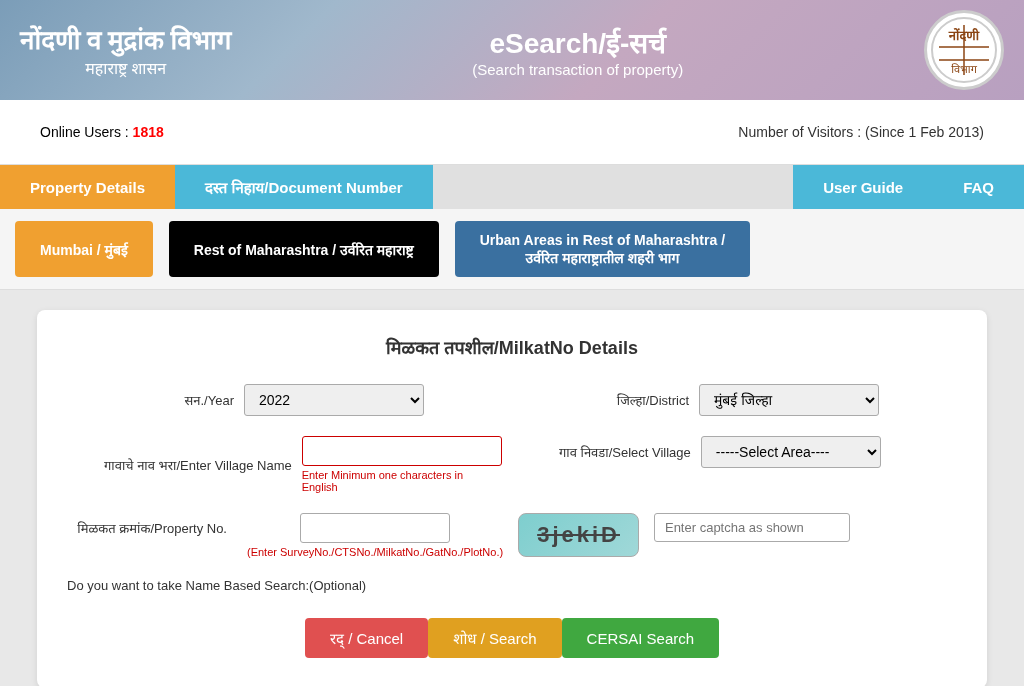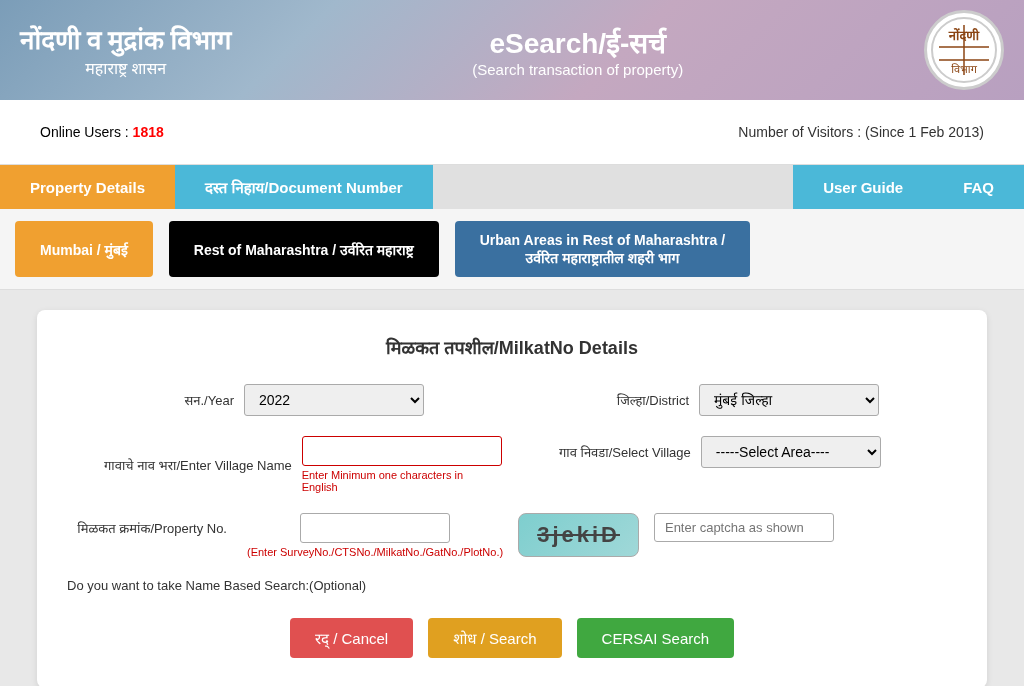--- a/index.html
+++ b/index.html
@@ -225,21 +225,21 @@
       letter-spacing: 3px;
       border: 1px solid #aaa;
       min-width: 100px;
       text-align: center;
     }
     .captcha-input {
       padding: 6px 10px;
       border: 1px solid #aaa;
       border-radius: 3px;
       font-size: 13px;
-      width: 180px;
+      width: 196px;
       color: #999;
     }
 
     
     .name-search-row {
       display: flex;
       align-items: center;
       margin-bottom: 25px;
       gap: 20px;
     }
@@ -257,21 +257,20 @@
       border-radius: 4px;
       font-size: 16px;
       font-weight: bold;
       cursor: pointer;
     }
 
     
     .action-row {
       display: flex;
       justify-content: center;
-      gap: 15px;
       margin-top: 10px;
     }
     .btn-cancel {
       background: #e05050;
       color: white;
       padding: 10px 25px;
       border: none;
       border-radius: 4px;
       font-size: 15px;
       cursor: pointer;

